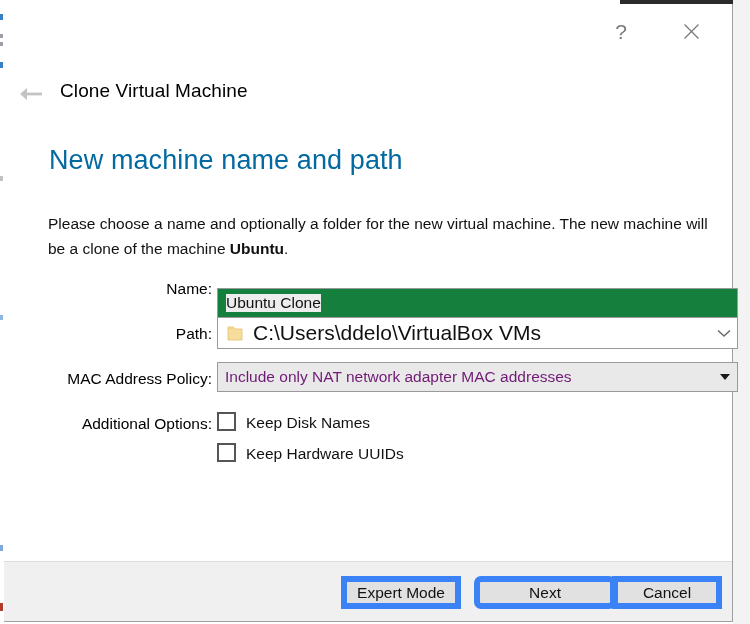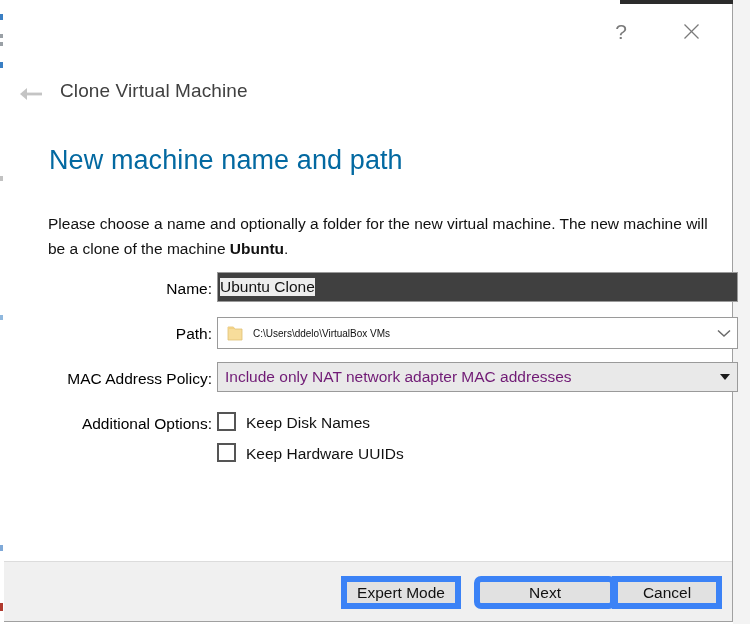--- a/index.html
+++ b/index.html
@@ -157,21 +157,21 @@
     height: 30px;
     display: flex;
     align-items: center;
     justify-content: center;
   }
   .dialog-caption {
     position: absolute;
     left: 56px;
     top: 4px;
     font-size: 19px;
-    color: #404040;
+    color: #000000;
     letter-spacing: 0.1px;
   }
 
   
   .page-heading {
     position: absolute;
     left: 33px;
     top: 141px;
     font-size: 27px;
     color: #0369a1;
@@ -210,29 +210,29 @@
     width: 208px;
     text-align: right;
     font-size: 15.5px;
     color: #000000;
     line-height: 34px;
   }
 
   .text-field {
     position: absolute;
     left: 213px;
-    top: 0;
+    top: 16px;
     width: 521px;
     height: 30px;
     border: 1px solid #9a9a9a;
-    background: #404040;
-    box-sizing: border-box;
-    display: flex;
-    align-items: center;
-    padding-left: 2px;
+    background: #15803d;
+    box-sizing: border-box;
+    display: flex;
+    align-items: center;
+    padding-left: 8px;
     overflow: hidden;
   }
   .text-field .value {
     font-size: 15.5px;
     color: #111111;
     background: #ededed;
     white-space: nowrap;
   }
 
   .path-field {
@@ -249,21 +249,21 @@
     padding-left: 9px;
     overflow: hidden;
   }
   .folder-icon {
     width: 16px;
     height: 15px;
     margin-right: 10px;
     flex: 0 0 auto;
   }
   .path-field .value {
-    font-size: 10px;
+    font-size: 21px;
     color: #111111;
     white-space: nowrap;
     flex: 1 1 auto;
   }
   .chevron {
     width: 26px;
     height: 30px;
     display: flex;
     align-items: center;
     justify-content: center;

